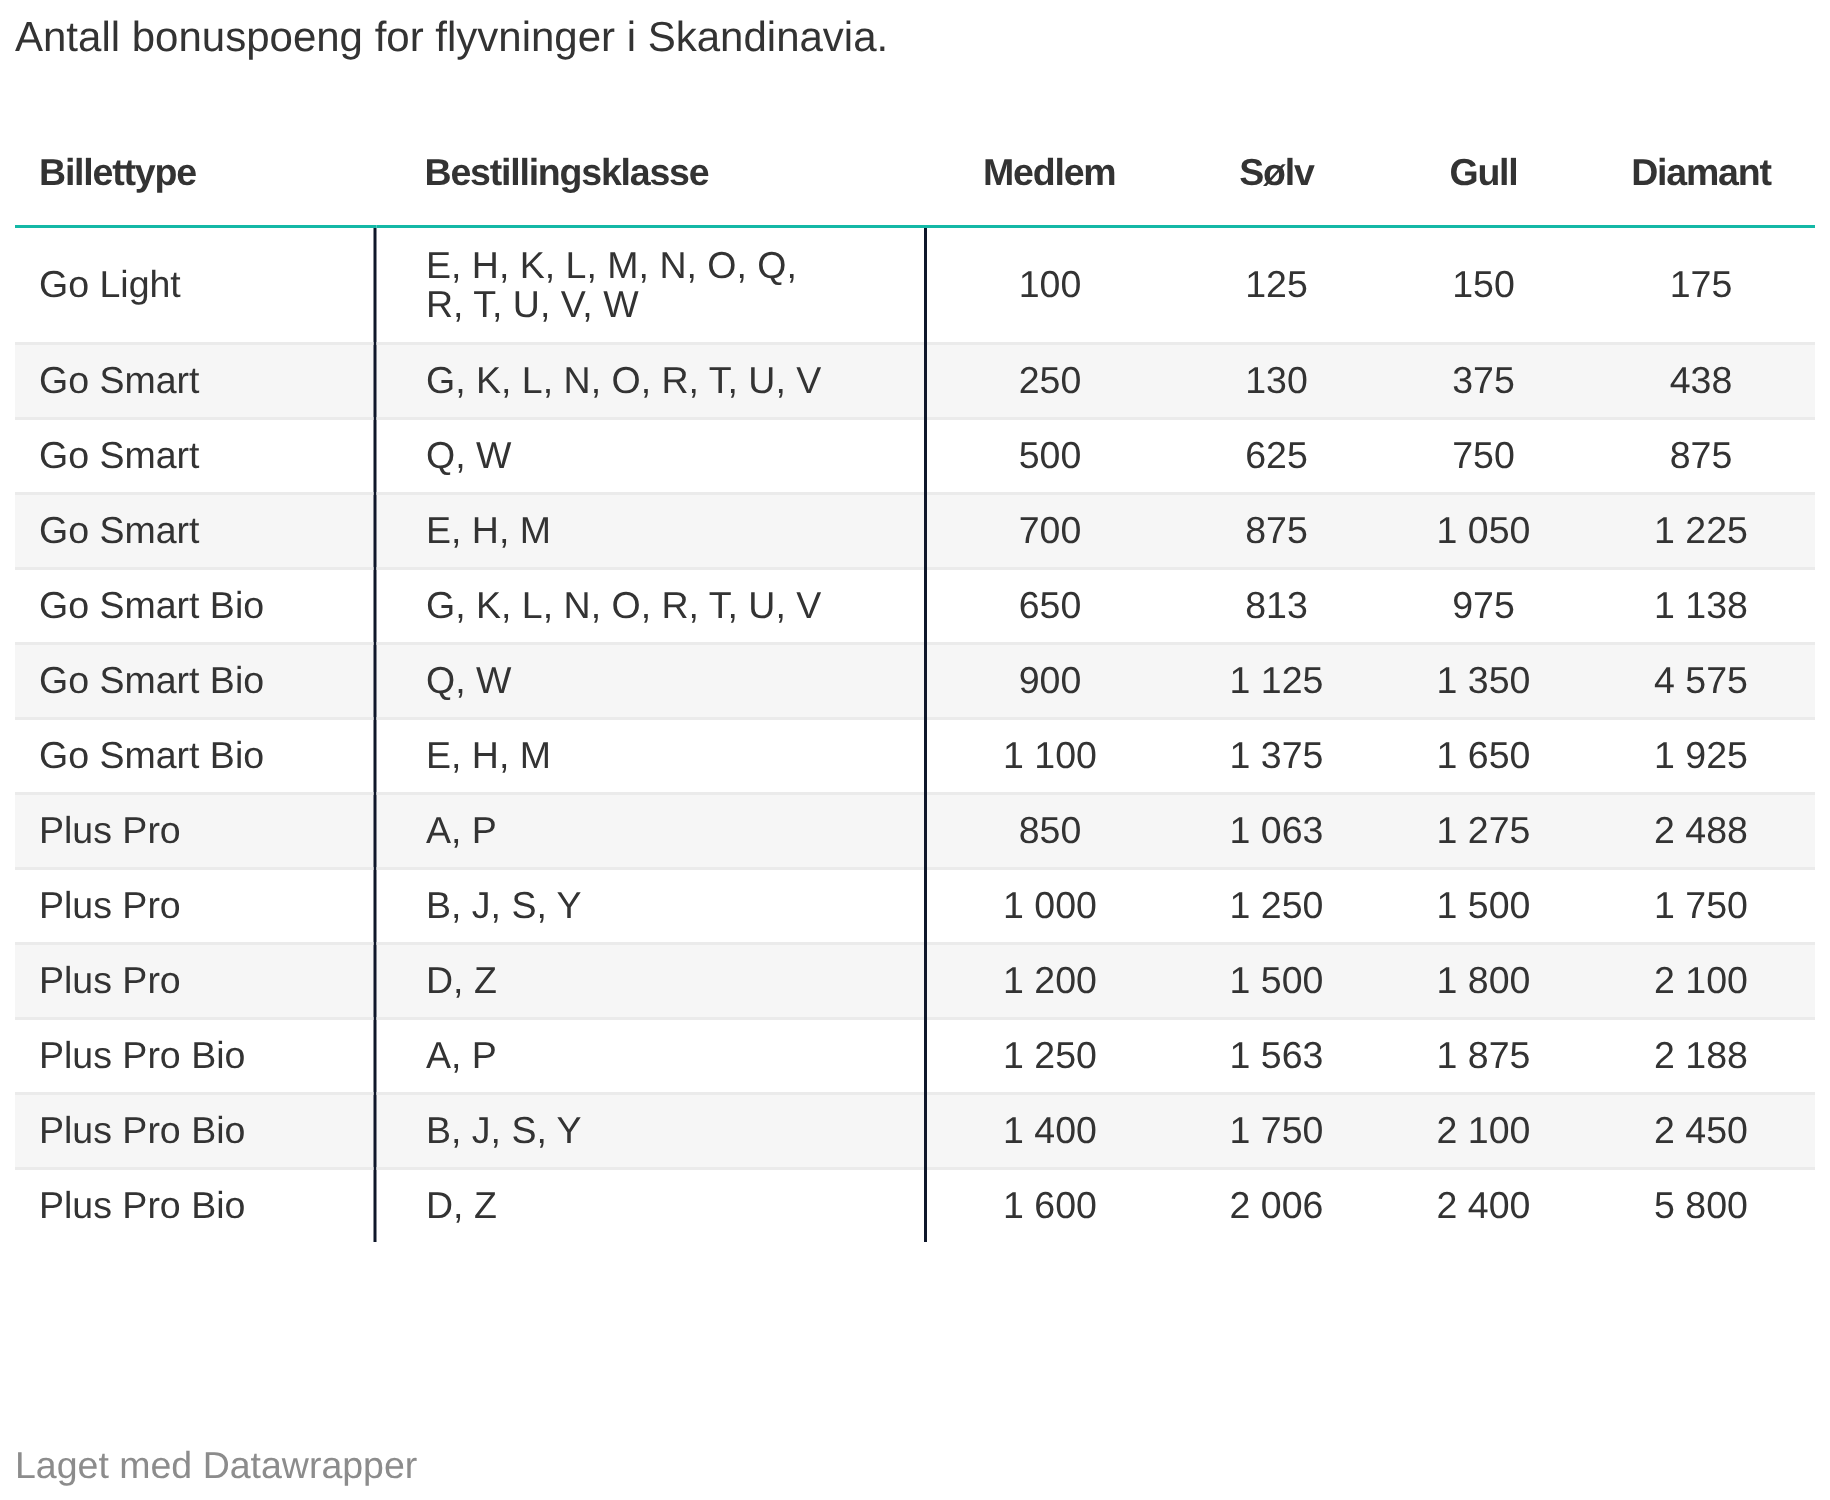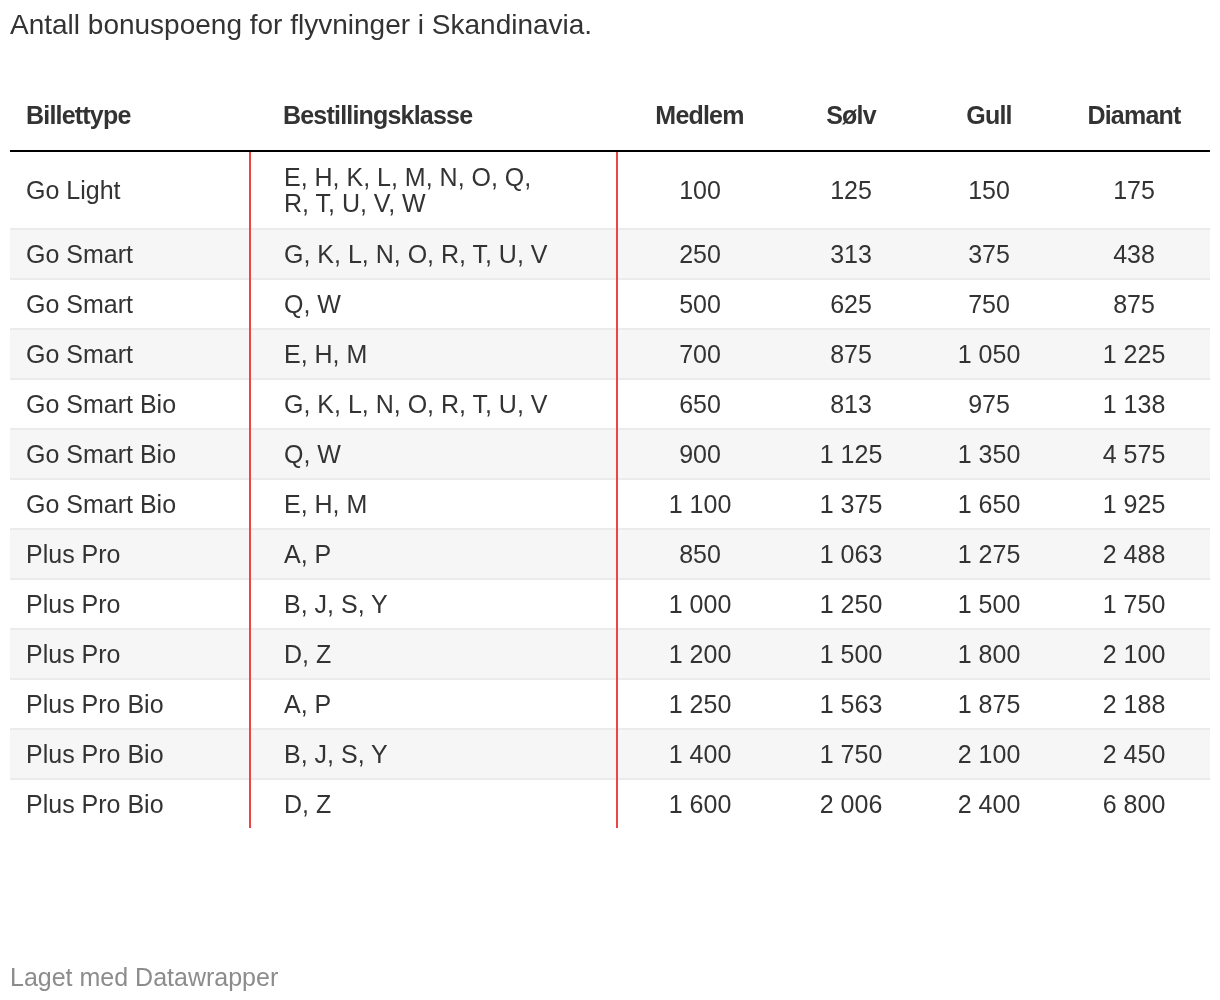--- a/index.html
+++ b/index.html
@@ -28,37 +28,37 @@
       border-collapse: collapse;
       table-layout: fixed;
       font-size: 25px;
       color: #333333;
     }
     thead th {
       height: 70px;
       font-weight: bold;
       font-size: 25px;
       letter-spacing: -0.8px;
-      border-bottom: 2px solid #000000;
+      border-bottom: 2px solid #14b8a6;
       vertical-align: middle;
       padding: 0;
     }
     th.left, td.left { text-align: left; padding-left: 16px; }
     th.center, td.center { text-align: center; }
     tbody td {
       height: 48px;
       padding-top: 0;
       padding-bottom: 0;
       border-top: 2px solid #ebebeb;
       vertical-align: middle;
       line-height: 26px;
     }
     tbody tr:first-child td { border-top: none; height: 76px; }
     tbody tr:nth-child(even) td { background: #f6f6f6; }
-    td.divider-right { border-right: 2px solid #ef4444; }
+    td.divider-right { border-right: 2px solid #0f172a; }
     td.cls { padding-left: 33px; }
     .footer {
       position: absolute;
       left: 10px;
       top: 963px;
       font-size: 25px;
       color: #8c8c8c;
     }
   </style>
 </head>
@@ -91,21 +91,21 @@
         <td class="left cls divider-right" style="padding-right: 60px; margin-left: 22px;">E, H, K, L, M, N, O, Q, R, T, U, V, W</td>
         <td class="center">100</td>
         <td class="center">125</td>
         <td class="center">150</td>
         <td class="center">175</td>
       </tr>
       <tr>
         <td class="left divider-right">Go Smart</td>
         <td class="left cls divider-right">G, K, L, N, O, R, T, U, V</td>
         <td class="center">250</td>
-        <td class="center">313</td>
+        <td class="center">130</td>
         <td class="center">375</td>
         <td class="center">438</td>
       </tr>
       <tr>
         <td class="left divider-right">Go Smart</td>
         <td class="left cls divider-right">Q, W</td>
         <td class="center">500</td>
         <td class="center">625</td>
         <td class="center">750</td>
         <td class="center">875</td>
@@ -181,18 +181,18 @@
         <td class="center">1 750</td>
         <td class="center">2 100</td>
         <td class="center">2 450</td>
       </tr>
       <tr>
         <td class="left divider-right">Plus Pro Bio</td>
         <td class="left cls divider-right">D, Z</td>
         <td class="center">1 600</td>
         <td class="center">2 006</td>
         <td class="center">2 400</td>
-        <td class="center">6 800</td>
+        <td class="center">5 800</td>
       </tr>
     </tbody>
 </table>
 
 <div class="footer">Laget med Datawrapper</div>
 
 </body></html>

